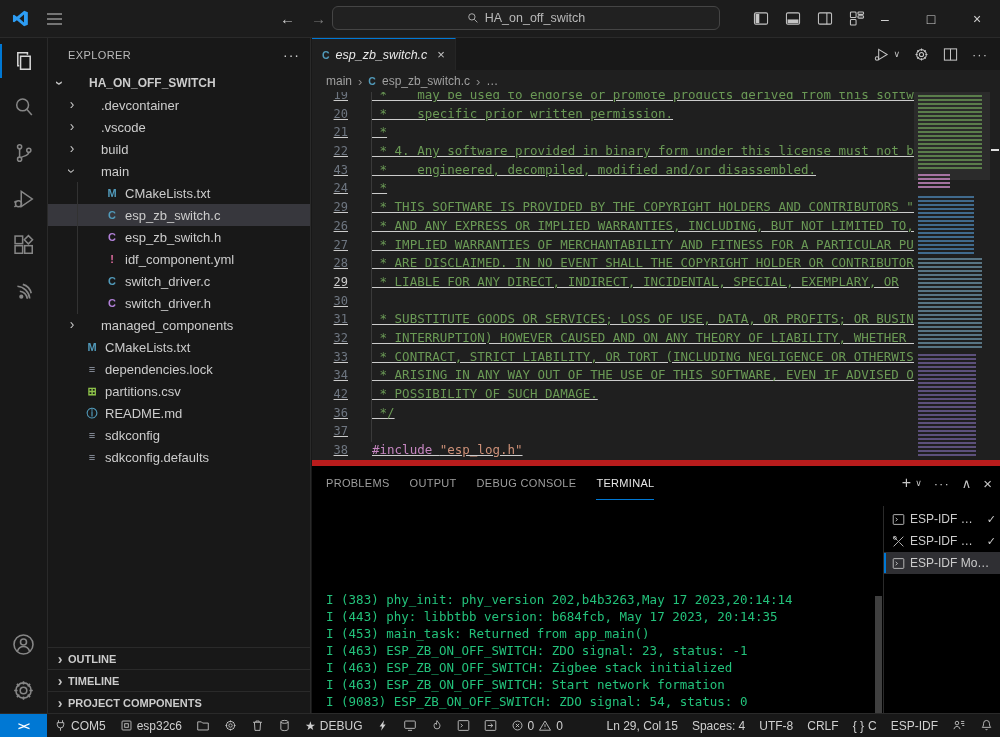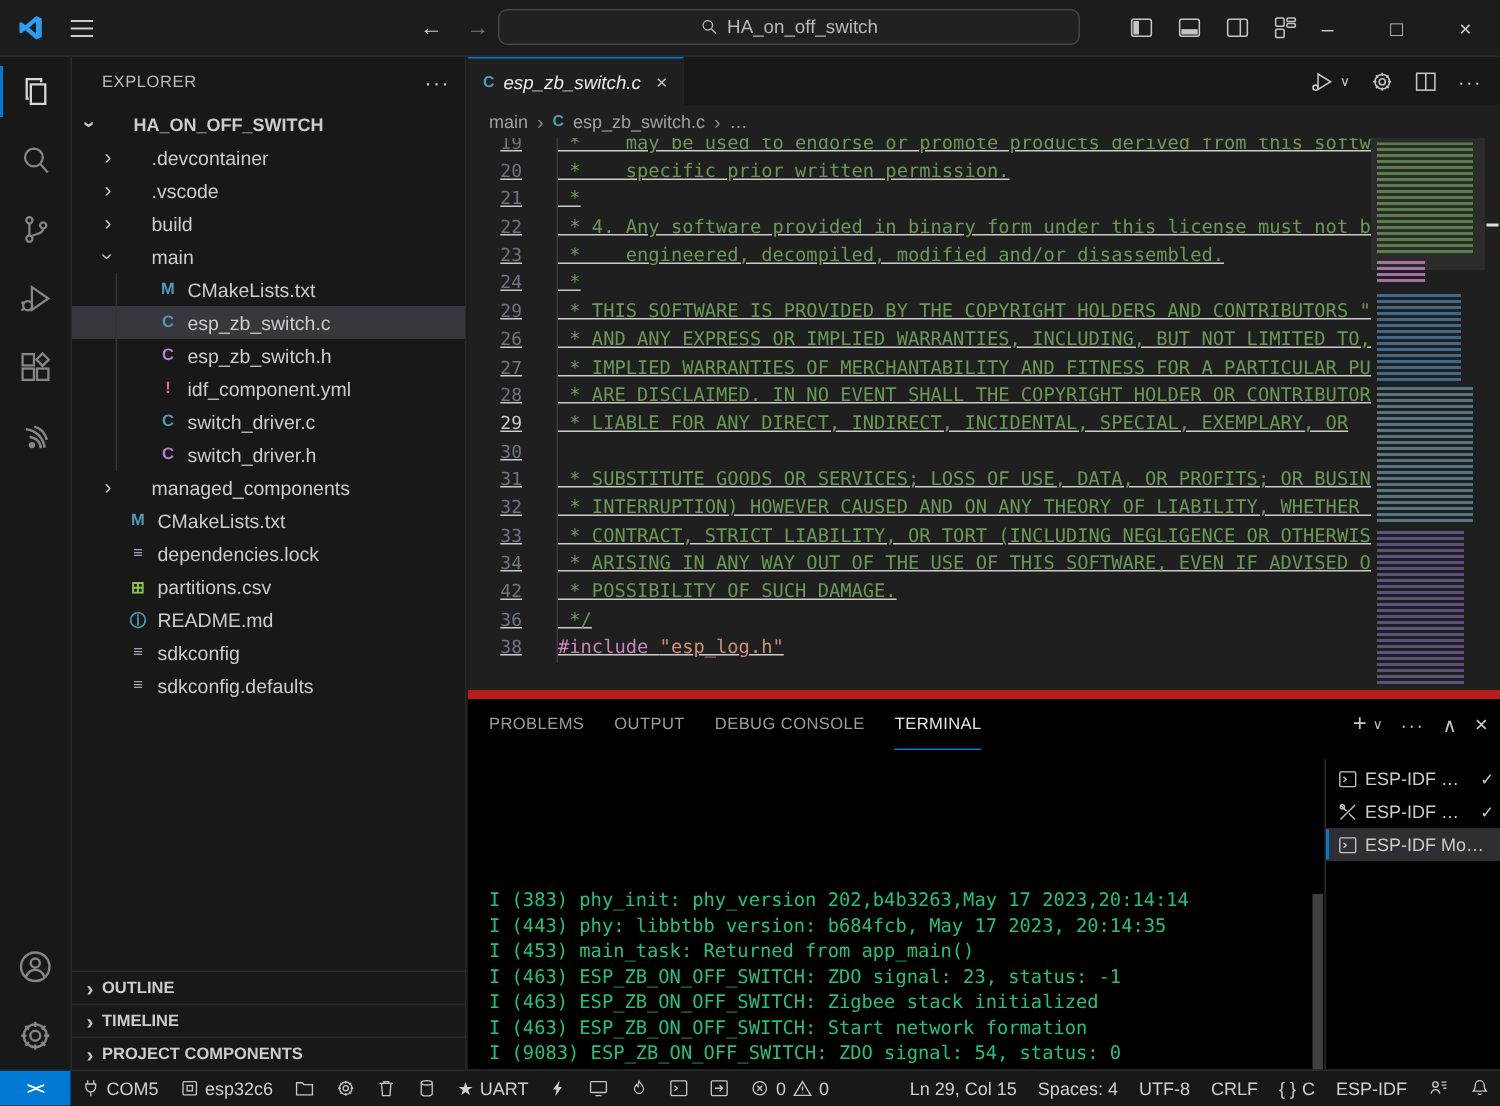--- a/index.html
+++ b/index.html
@@ -409,21 +409,21 @@
             <span class="ln">21</span>
             <span class="ltext"><span class="tok-comment"> *</span><span class="tok-directive"></span><span class="tok-string"></span></span>
           </div>
 
           <div class="cline">
             <span class="ln">22</span>
             <span class="ltext"><span class="tok-comment"> * 4. Any software provided in binary form under this license must not be rever</span><span class="tok-directive"></span><span class="tok-string"></span></span>
           </div>
 
           <div class="cline">
-            <span class="ln">23</span>
+            <span class="ln">43</span>
             <span class="ltext"><span class="tok-comment"> *    engineered, decompiled, modified and/or disassembled.</span><span class="tok-directive"></span><span class="tok-string"></span></span>
           </div>
 
           <div class="cline">
             <span class="ln">24</span>
             <span class="ltext"><span class="tok-comment"> *</span><span class="tok-directive"></span><span class="tok-string"></span></span>
           </div>
 
           <div class="cline">
             <span class="ln">29</span>
@@ -477,20 +477,24 @@
           <div class="cline">
             <span class="ln">42</span>
             <span class="ltext"><span class="tok-comment"> * POSSIBILITY OF SUCH DAMAGE.</span><span class="tok-directive"></span><span class="tok-string"></span></span>
           </div>
 
           <div class="cline">
             <span class="ln">36</span>
             <span class="ltext"><span class="tok-comment"> */</span><span class="tok-directive"></span><span class="tok-string"></span></span>
           </div>
 
+          <div class="cline">
+            <span class="ln">37</span>
+            <span class="ltext"><span class="tok-comment"></span><span class="tok-directive"></span><span class="tok-string"></span></span>
+          </div>
 
           <div class="cline">
             <span class="ln">38</span>
             <span class="ltext"><span class="tok-comment"></span><span class="tok-directive">#include </span><span class="tok-string">"esp_log.h"</span></span>
           </div>
         </div>
       <div class="minimap">
         <div class="mm-slider"></div>
         <div class="mm-block mm-g1"></div>
         <div class="mm-block mm-p1"></div>
@@ -612,21 +616,21 @@
         </svg>
     </div>
     <div class="sb-item">
       <svg width="13" height="13" viewBox="0 0 16 16" class="ico">
           <ellipse cx="8" cy="3.5" rx="4.5" ry="1.8"></ellipse>
           <path d="M3.5 3.5v9c0 1 2 1.8 4.5 1.8s4.5-.8 4.5-1.8v-9"></path>
         </svg>
     </div>
     <div class="sb-item">
       <span class="sb-star">★</span>
-      <span>UART</span>
+      <span>DEBUG</span>
     </div>
     <div class="sb-item">
       <svg width="12" height="13" viewBox="0 0 16 16">
           <path fill="#cfcfcf" d="M9.5 1L3.5 9.2h3.2L5.5 15l6-8.2H8.3z"></path>
         </svg>
     </div>
     <div class="sb-item">
       <svg width="14" height="13" viewBox="0 0 16 16" class="ico">
           <rect x="1.5" y="2.5" width="13" height="9" rx="1"></rect>
           <path d="M5.5 14h5"></path>

